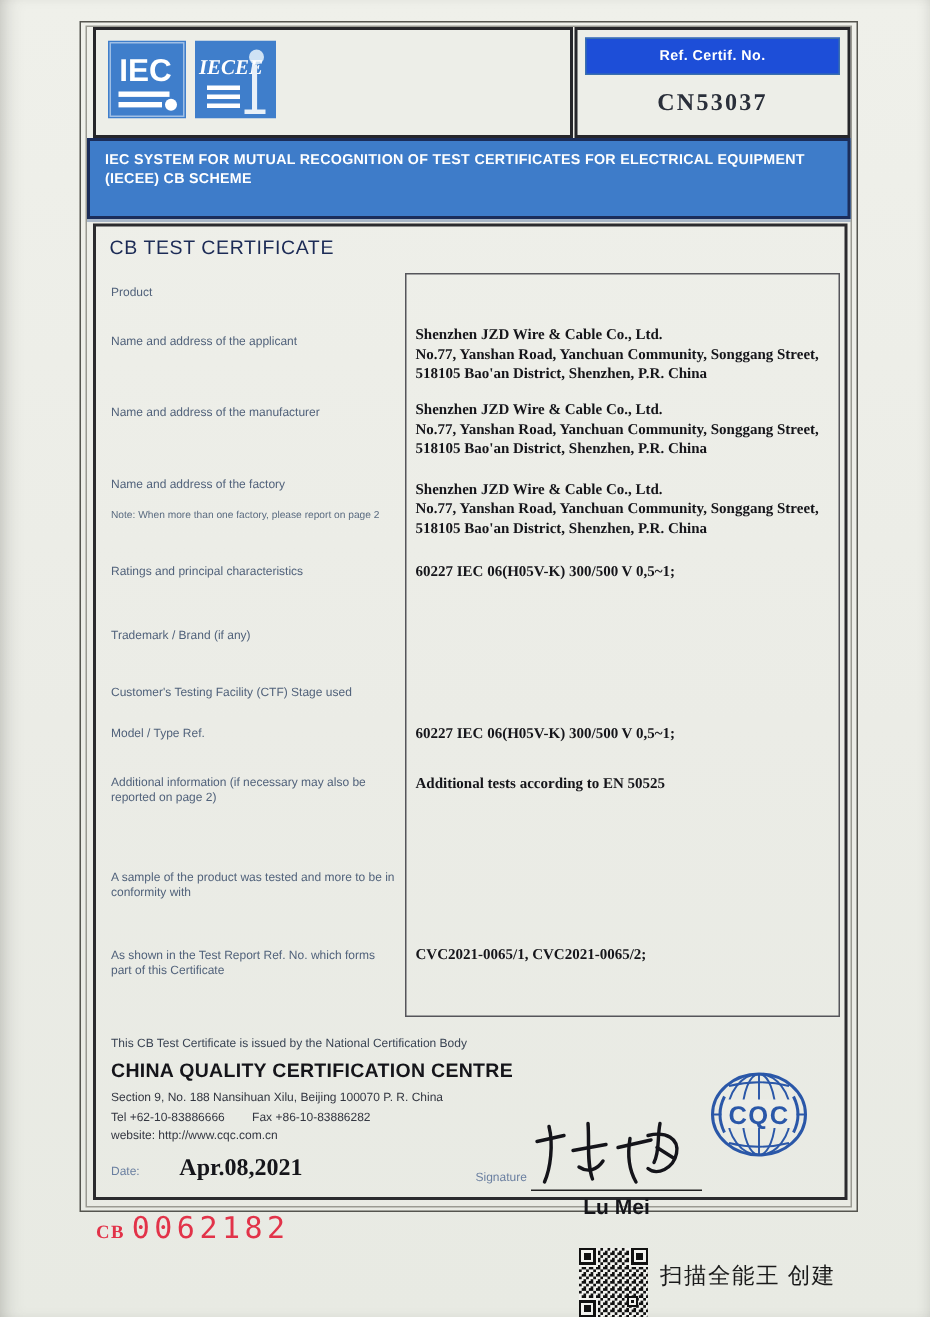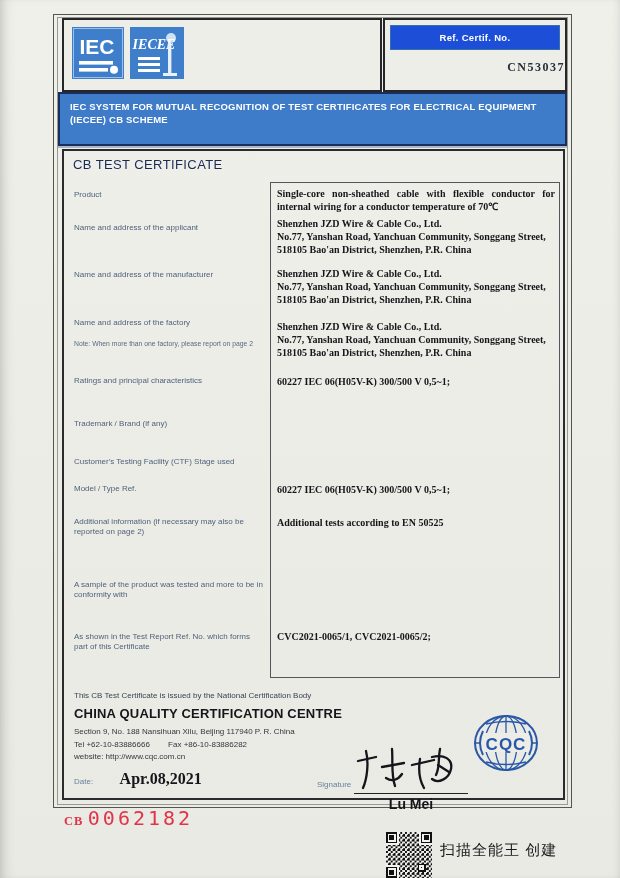--- a/index.html
+++ b/index.html
@@ -8,22 +8,22 @@
     background:linear-gradient(180deg,#eff0ea 0%,#ebece6 55%,#e8eae3 100%);
     font-family:"Liberation Sans",sans-serif;color:#222;
     box-shadow:inset 10px 0 14px -10px rgba(60,60,55,.35), inset -6px 0 10px -8px rgba(60,60,55,.25);
   }
   .outer-frame{position:absolute;left:53px;top:14px;width:517px;height:792px;border:1px solid #55554f;}
   .inner-frame{position:absolute;left:57px;top:17px;width:509px;height:786px;border:1px solid #9a9a92;}
   .hdr-left-box{position:absolute;left:62px;top:18px;width:316px;height:70px;border:2px solid #26262a;background:#edeee8;}
   .hdr-right-box{position:absolute;left:383px;top:18px;width:180px;height:70px;border:2px solid #26262a;background:#edeee8;}
   .ref-bar{margin:5px 5px 0 5px;height:23px;background:#1d4ed8;border:1px solid #3a6fae;
     color:#fff;font-weight:bold;font-size:9.5px;text-align:center;line-height:23px;letter-spacing:.3px;}
-  .ref-val{margin-top:10px;text-align:right;font-family:"Liberation Serif",serif;font-weight:bold;
-    font-size:12px;color:#2a2f3a;letter-spacing:1.5px;}
+  .ref-val{margin-top:10px;text-align:center;font-family:"Liberation Serif",serif;font-weight:bold;
+    font-size:16px;color:#2a2f3a;letter-spacing:1.5px;}
   .logo{position:absolute;top:7px;}
   .banner{position:absolute;left:58px;top:92px;width:505px;height:50px;background:#3e7cc9;
     border:2px solid #1b2d5a;box-shadow:0 2px 0 rgba(40,80,140,.35);}
   .banner-text{padding:6px 10px;color:#fff;font-weight:bold;font-size:9.5px;line-height:13px;letter-spacing:.2px;}
   .main-box{position:absolute;left:62px;top:149px;width:499px;height:647px;border:2px solid #2b2b2e;}
   .cert-title{position:absolute;left:9px;top:6px;font-weight:normal;font-size:13px;color:#1c2b56;letter-spacing:.4px;}
   .lbl{position:absolute;left:10px;width:190px;font-size:8px;line-height:10px;color:#51627b;}
   .note{font-size:6.8px;color:#5a6b80;}
   .value-box{position:absolute;left:206px;top:31px;width:288px;height:494px;border:1px solid #55555a;}
   .val{position:absolute;left:6px;width:278px;font-family:"Liberation Serif",serif;font-weight:bold;
@@ -94,39 +94,38 @@
     <div class="lbl note" style="top:188px">Note: When more than one factory, please report on page 2</div>
     <div class="lbl" style="top:225px">Ratings and principal characteristics</div>
     <div class="lbl" style="top:268px">Trademark / Brand (if any)</div>
     <div class="lbl" style="top:306px">Customer's Testing Facility (CTF) Stage used</div>
     <div class="lbl" style="top:333px">Model / Type Ref.</div>
     <div class="lbl" style="top:366px">Additional information (if necessary may also be reported on page 2)</div>
     <div class="lbl" style="top:429px">A sample of the product was tested and more to be in conformity with</div>
     <div class="lbl" style="top:481px">As shown in the Test Report Ref. No. which forms part of this Certificate</div>
 
     <div class="value-box">
-      <div class="val just" style="top:4px">Single-core non-sheathed cable with flexible conductor for internal wiring for a conductor temperature of 70℃</div>
       <div class="val" style="top:34px">Shenzhen JZD Wire &amp; Cable Co., Ltd.
 No.77, Yanshan Road, Yanchuan Community, Songgang Street,
 518105 Bao'an District, Shenzhen, P.R. China</div>
       <div class="val" style="top:84px">Shenzhen JZD Wire &amp; Cable Co., Ltd.
 No.77, Yanshan Road, Yanchuan Community, Songgang Street,
 518105 Bao'an District, Shenzhen, P.R. China</div>
       <div class="val" style="top:137px">Shenzhen JZD Wire &amp; Cable Co., Ltd.
 No.77, Yanshan Road, Yanchuan Community, Songgang Street,
 518105 Bao'an District, Shenzhen, P.R. China</div>
       <div class="val" style="top:192px">60227 IEC 06(H05V-K) 300/500 V 0,5~1;</div>
       <div class="val" style="top:300px">60227 IEC 06(H05V-K) 300/500 V 0,5~1;</div>
       <div class="val" style="top:333px">Additional tests according to EN 50525</div>
       <div class="val" style="top:447px">CVC2021-0065/1, CVC2021-0065/2;</div>
     </div>
 
     <div class="ftr-issued">This CB Test Certificate is issued by the National Certification Body</div>
     <div class="ncb-name">CHINA QUALITY CERTIFICATION CENTRE</div>
-    <div class="ftr-small" style="top:576px">Section 9, No. 188 Nansihuan Xilu, Beijing 117940 P. R. China</div>
+    <div class="ftr-small" style="top:576px">Section 9, No. 188 Nansihuan Xilu, Beijing 100070 P. R. China</div>
     <div class="ftr-small" style="top:589px">
       <span>Tel  +62-10-83886666</span>
       <span style="margin-left:16px">Fax  +86-10-83886282</span>
     </div>
     <div class="ftr-small" style="top:601px">website: http://www.cqc.com.cn</div>
 
     <div class="date-row">
       <span class="lbl-blue">Date:</span>
       <span class="date-val">Apr.08,2021</span>
     </div>

